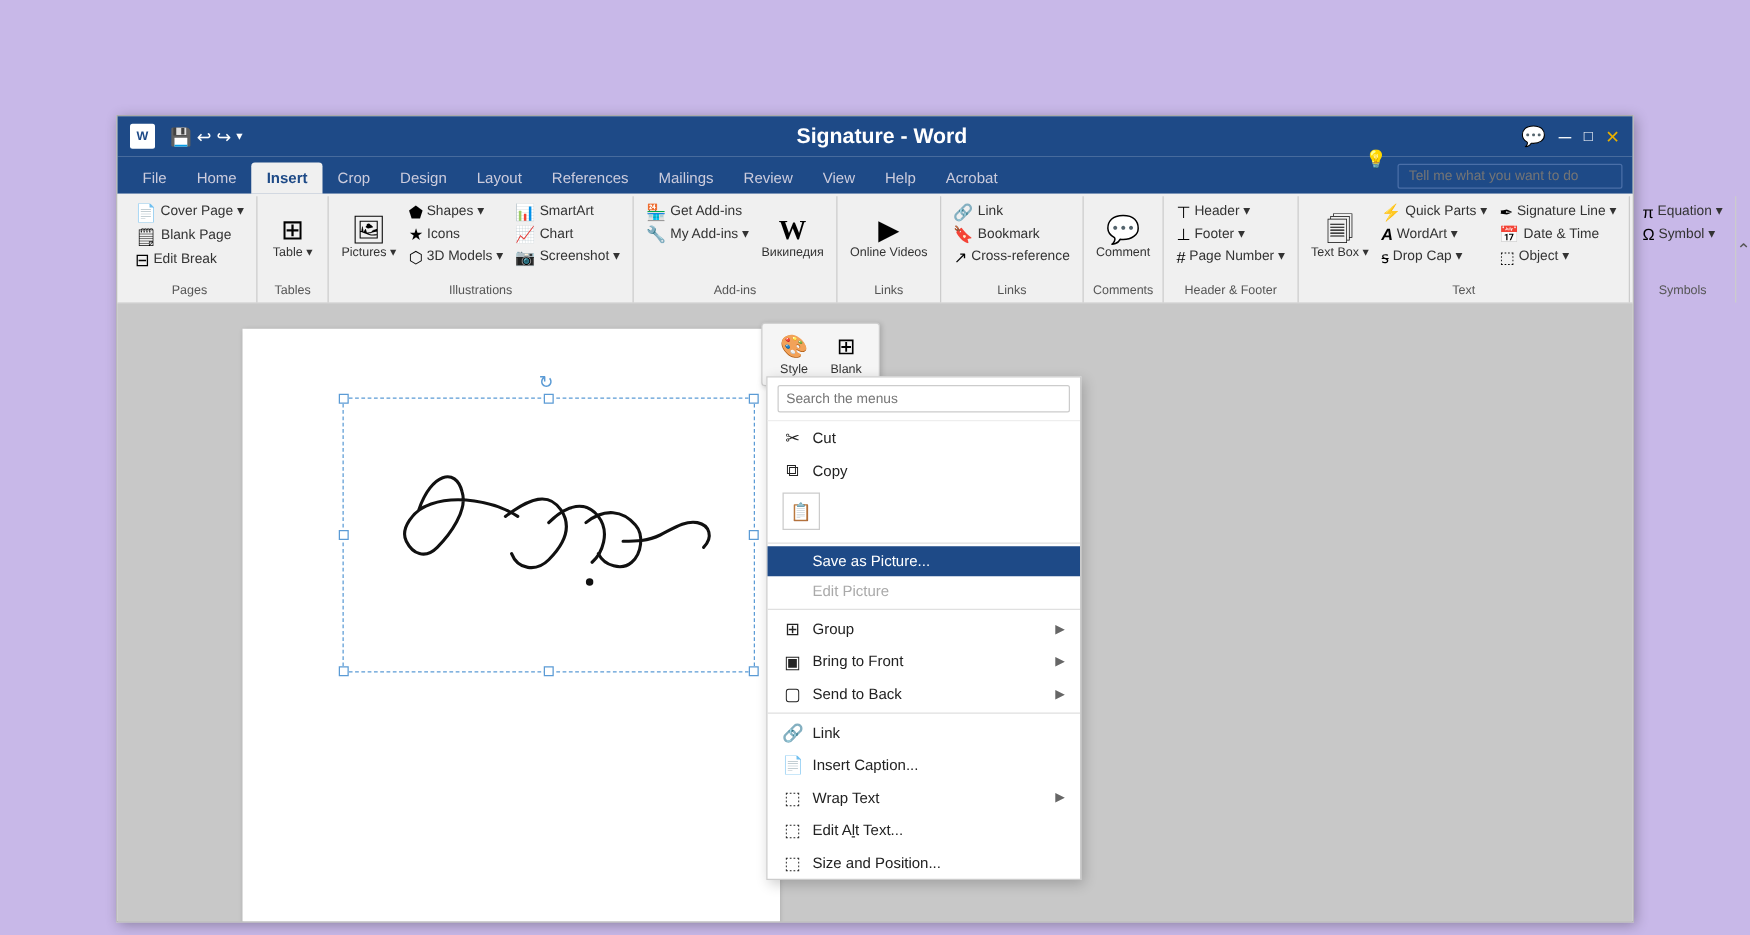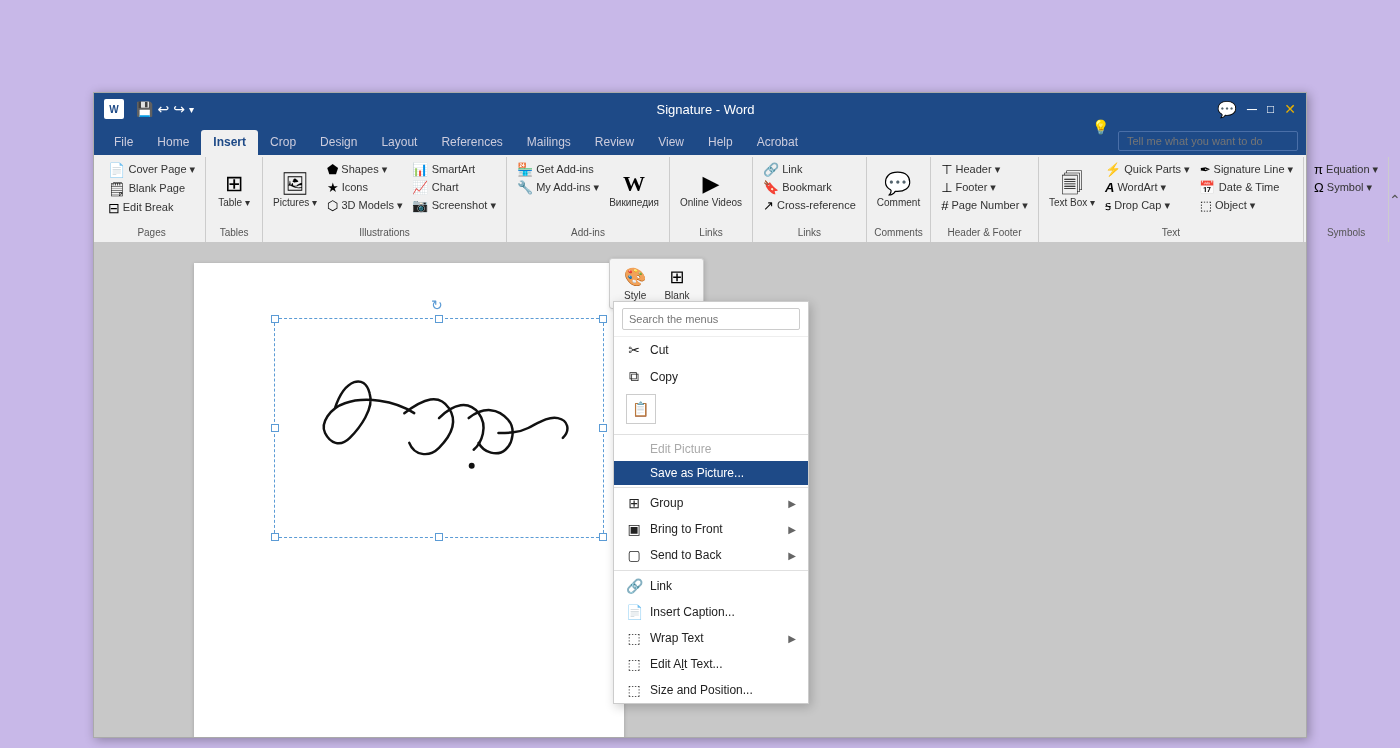--- a/index.html
+++ b/index.html
@@ -55,22 +55,22 @@
       color: #1e4a87;
       border-radius: 2px;
     }
     .undo-redo {
       display: flex;
       align-items: center;
       gap: 4px;
       margin-left: 6px;
     }
     .title-center {
-      font-size: 13px;
-      font-weight: 400;
+      font-size: 17px;
+      font-weight: 700;
       color: #fff;
     }
     .title-right {
       display: flex;
       align-items: center;
       gap: 10px;
     }
 
     
     .ribbon-tabs {
@@ -249,21 +249,21 @@
       border-radius: 2px;
     }
     .fmt-btn-icon { font-size: 18px; }
     .fmt-btn-label { font-size: 10px; color: #333; }
 
     
     .context-menu {
       position: absolute;
       top: 58px;
       left: 519px;
-      width: 196px;
+      width: 252px;
       background: #fff;
       border: 1px solid #ccc;
       box-shadow: 2px 3px 10px rgba(0,0,0,0.2);
       z-index: 100;
     }
     .ctx-search {
       padding: 6px 8px;
       border-bottom: 1px solid #eee;
     }
     .ctx-search input {
@@ -622,30 +622,30 @@
       </div>
 
       <div class="ctx-paste-icon-row">
         <div class="paste-icon-btn">
           <span style="font-size:14px;">📋</span>
         </div>
       </div>
 
       <div class="ctx-divider"></div>
 
+      <div class="ctx-item highlighted">
+        <span class="ctx-item-icon"></span>
+        <span>Save as Picture...</span>
+      </div>
+
       <div class="ctx-item disabled">
         <span class="ctx-item-icon"></span>
         <span>Edit Picture</span>
       </div>
 
-      <div class="ctx-item highlighted">
-        <span class="ctx-item-icon"></span>
-        <span>Save as Picture...</span>
-      </div>
-
       <div class="ctx-divider"></div>
 
       <div class="ctx-item">
         <span class="ctx-item-icon">⊞</span>
         <span>Group</span>
         <span class="ctx-item-arrow">▶</span>
       </div>
 
       <div class="ctx-item">
         <span class="ctx-item-icon">▣</span>

